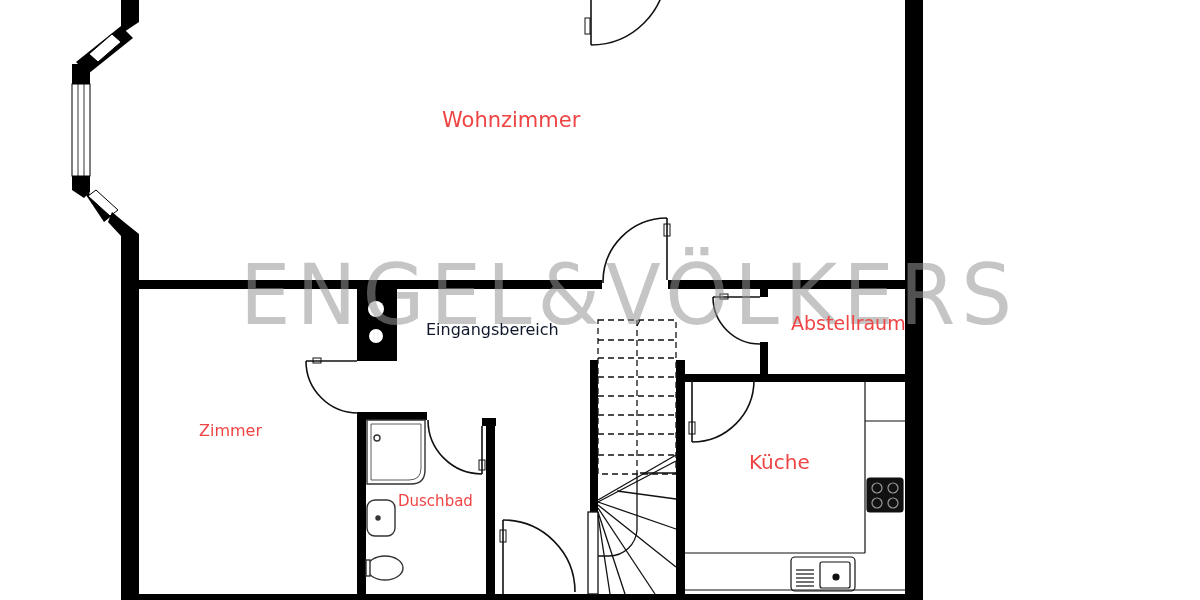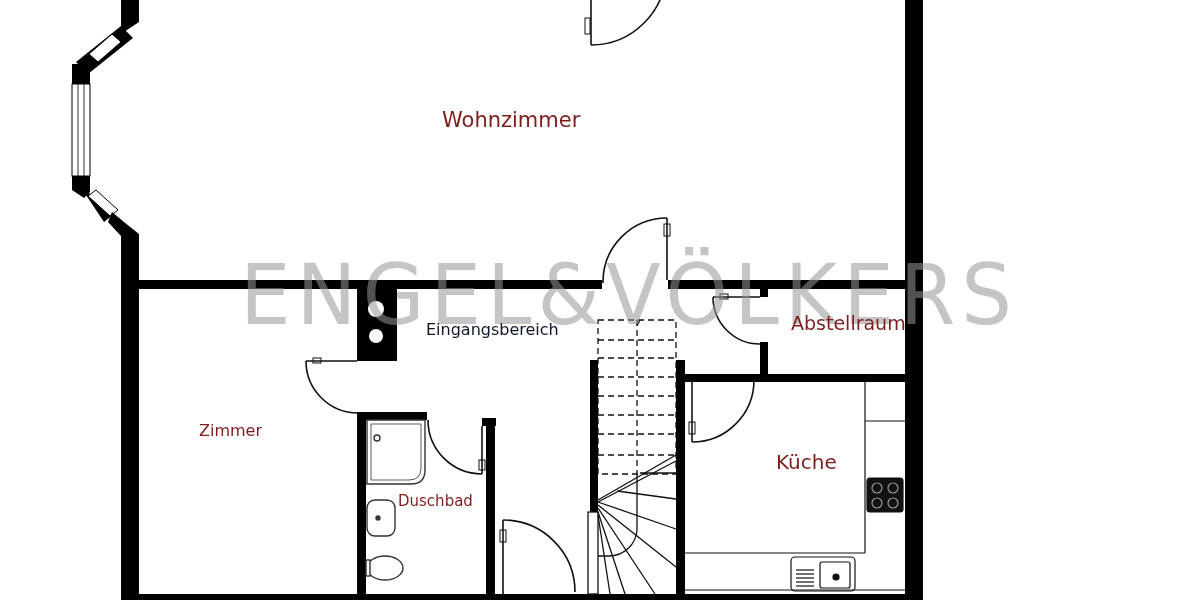--- a/index.html
+++ b/index.html
@@ -1,24 +1,24 @@
 <!DOCTYPE html>
 <html><head>
   <meta charset="utf-8">
   <style>
     html, body { margin: 0; padding: 0; background: #ffffff; }
     body { width: 1200px; height: 600px; overflow: hidden; position: relative; font-family: "DejaVu Sans", sans-serif; }
     #plan { position: absolute; left: 0; top: 0; width: 1200px; height: 600px; }
-    .room-label { position: absolute; color: #7f1d1d; white-space: nowrap; font-family: "DejaVu Sans", sans-serif; }
+    .room-label { position: absolute; color: #ef4444; white-space: nowrap; font-family: "DejaVu Sans", sans-serif; }
     .lbl-wohn { left: 442px; top: 108px; font-size: 21px; }
     .lbl-eing { left: 426px; top: 320px; font-size: 16px; color: #0f172a; }
     .lbl-abst { left: 768px; top: 312px; font-size: 19px; margin-left: 23px; }
     .lbl-zim { left: 199px; top: 421px; font-size: 16px; }
     .lbl-dusch { left: 398px; top: 492px; font-size: 15px; }
-    .lbl-kue { left: 776px; top: 450px; font-size: 20px; }
+    .lbl-kue { left: 749px; top: 450px; font-size: 20px; }
     .watermark { position: absolute; left: 240px; top: 256px; font-size: 80px; letter-spacing: 6px; color: rgba(150,150,150,0.55); font-family: "DejaVu Sans", sans-serif; white-space: nowrap; pointer-events: none; line-height: 1; transform: scaleY(1.05); }
   </style>
 </head>
 <body>
 
 <svg id="plan" viewBox="0 0 1200 600" xmlns="http://www.w3.org/2000/svg">
 
   <g fill="#000">
 
     <rect x="121" y="0" width="18" height="14"></rect>

